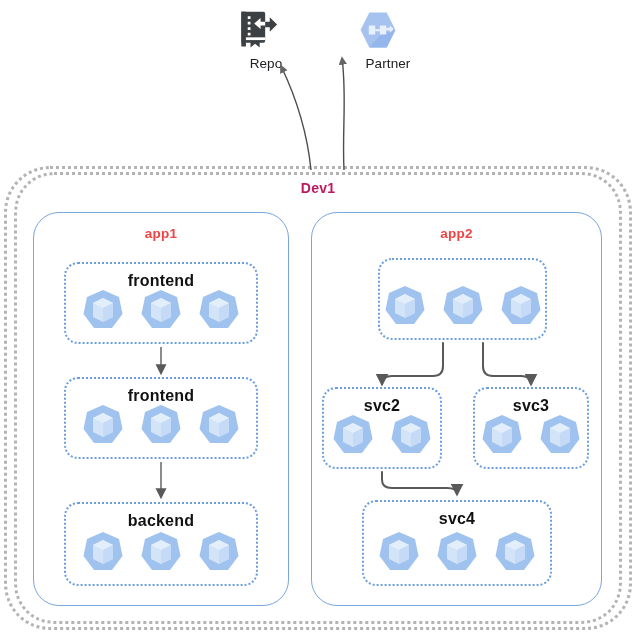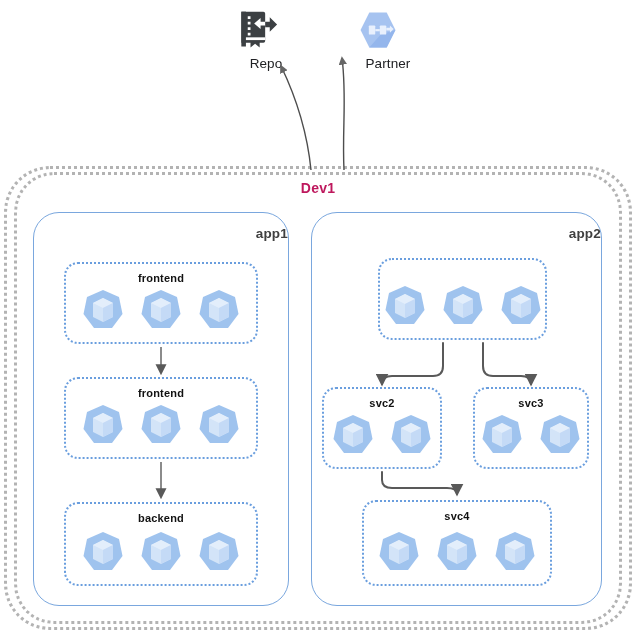--- a/index.html
+++ b/index.html
@@ -22,30 +22,30 @@
   #cluster-outer{position:absolute;left:4px;top:166px;width:628px;height:464px;
                  border:3px dotted #b3b3b3;border-radius:46px;box-sizing:border-box;}
   #cluster-inner{position:absolute;left:14px;top:172px;width:608px;height:452px;
                  border:3px dotted #b3b3b3;border-radius:40px;box-sizing:border-box;}
   #cluster-label{position:absolute;left:0;right:0;top:180px;text-align:center;
                  font-size:14px;font-weight:bold;color:#be185d;letter-spacing:.2px;}
 
   
   .app-box{position:absolute;border:1.6px solid #7aa7de;border-radius:26px;
            background:#ffffff;box-sizing:border-box;}
-  .app-title{position:absolute;left:0;right:0;top:13px;text-align:right;
-             font-size:13.5px;font-weight:bold;color:#404040;letter-spacing:.2px;}
+  .app-title{position:absolute;left:0;right:0;top:13px;text-align:center;
+             font-size:13.5px;font-weight:bold;color:#ef4444;letter-spacing:.2px;}
   #app1-box{left:33px;top:212px;width:256px;height:394px;}
   #app2-box{left:311px;top:212px;width:291px;height:394px;}
 
   
   .svc-box{position:absolute;border:2.4px dotted #6a9ede;border-radius:14px;
            background:#ffffff;box-sizing:border-box;}
   .svc-title{position:absolute;left:0;right:0;top:8px;text-align:center;
-             font-size:11px;font-weight:bold;color:#111111;letter-spacing:.2px;}
+             font-size:16px;font-weight:bold;color:#111111;letter-spacing:.2px;}
   .pod-row{position:absolute;left:0;right:0;bottom:10px;display:flex;
            justify-content:center;align-items:center;gap:14px;}
   .pod{width:44px;height:44px;display:block;}
 
   
   #frontend-box{left:64px;top:262px;width:194px;height:82px;}
   #backend-box {left:64px;top:377px;width:194px;height:82px;}
   #database-box{left:64px;top:502px;width:194px;height:84px;}
   
   #sv1-box {left:378px;top:258px;width:169px;height:82px;}

